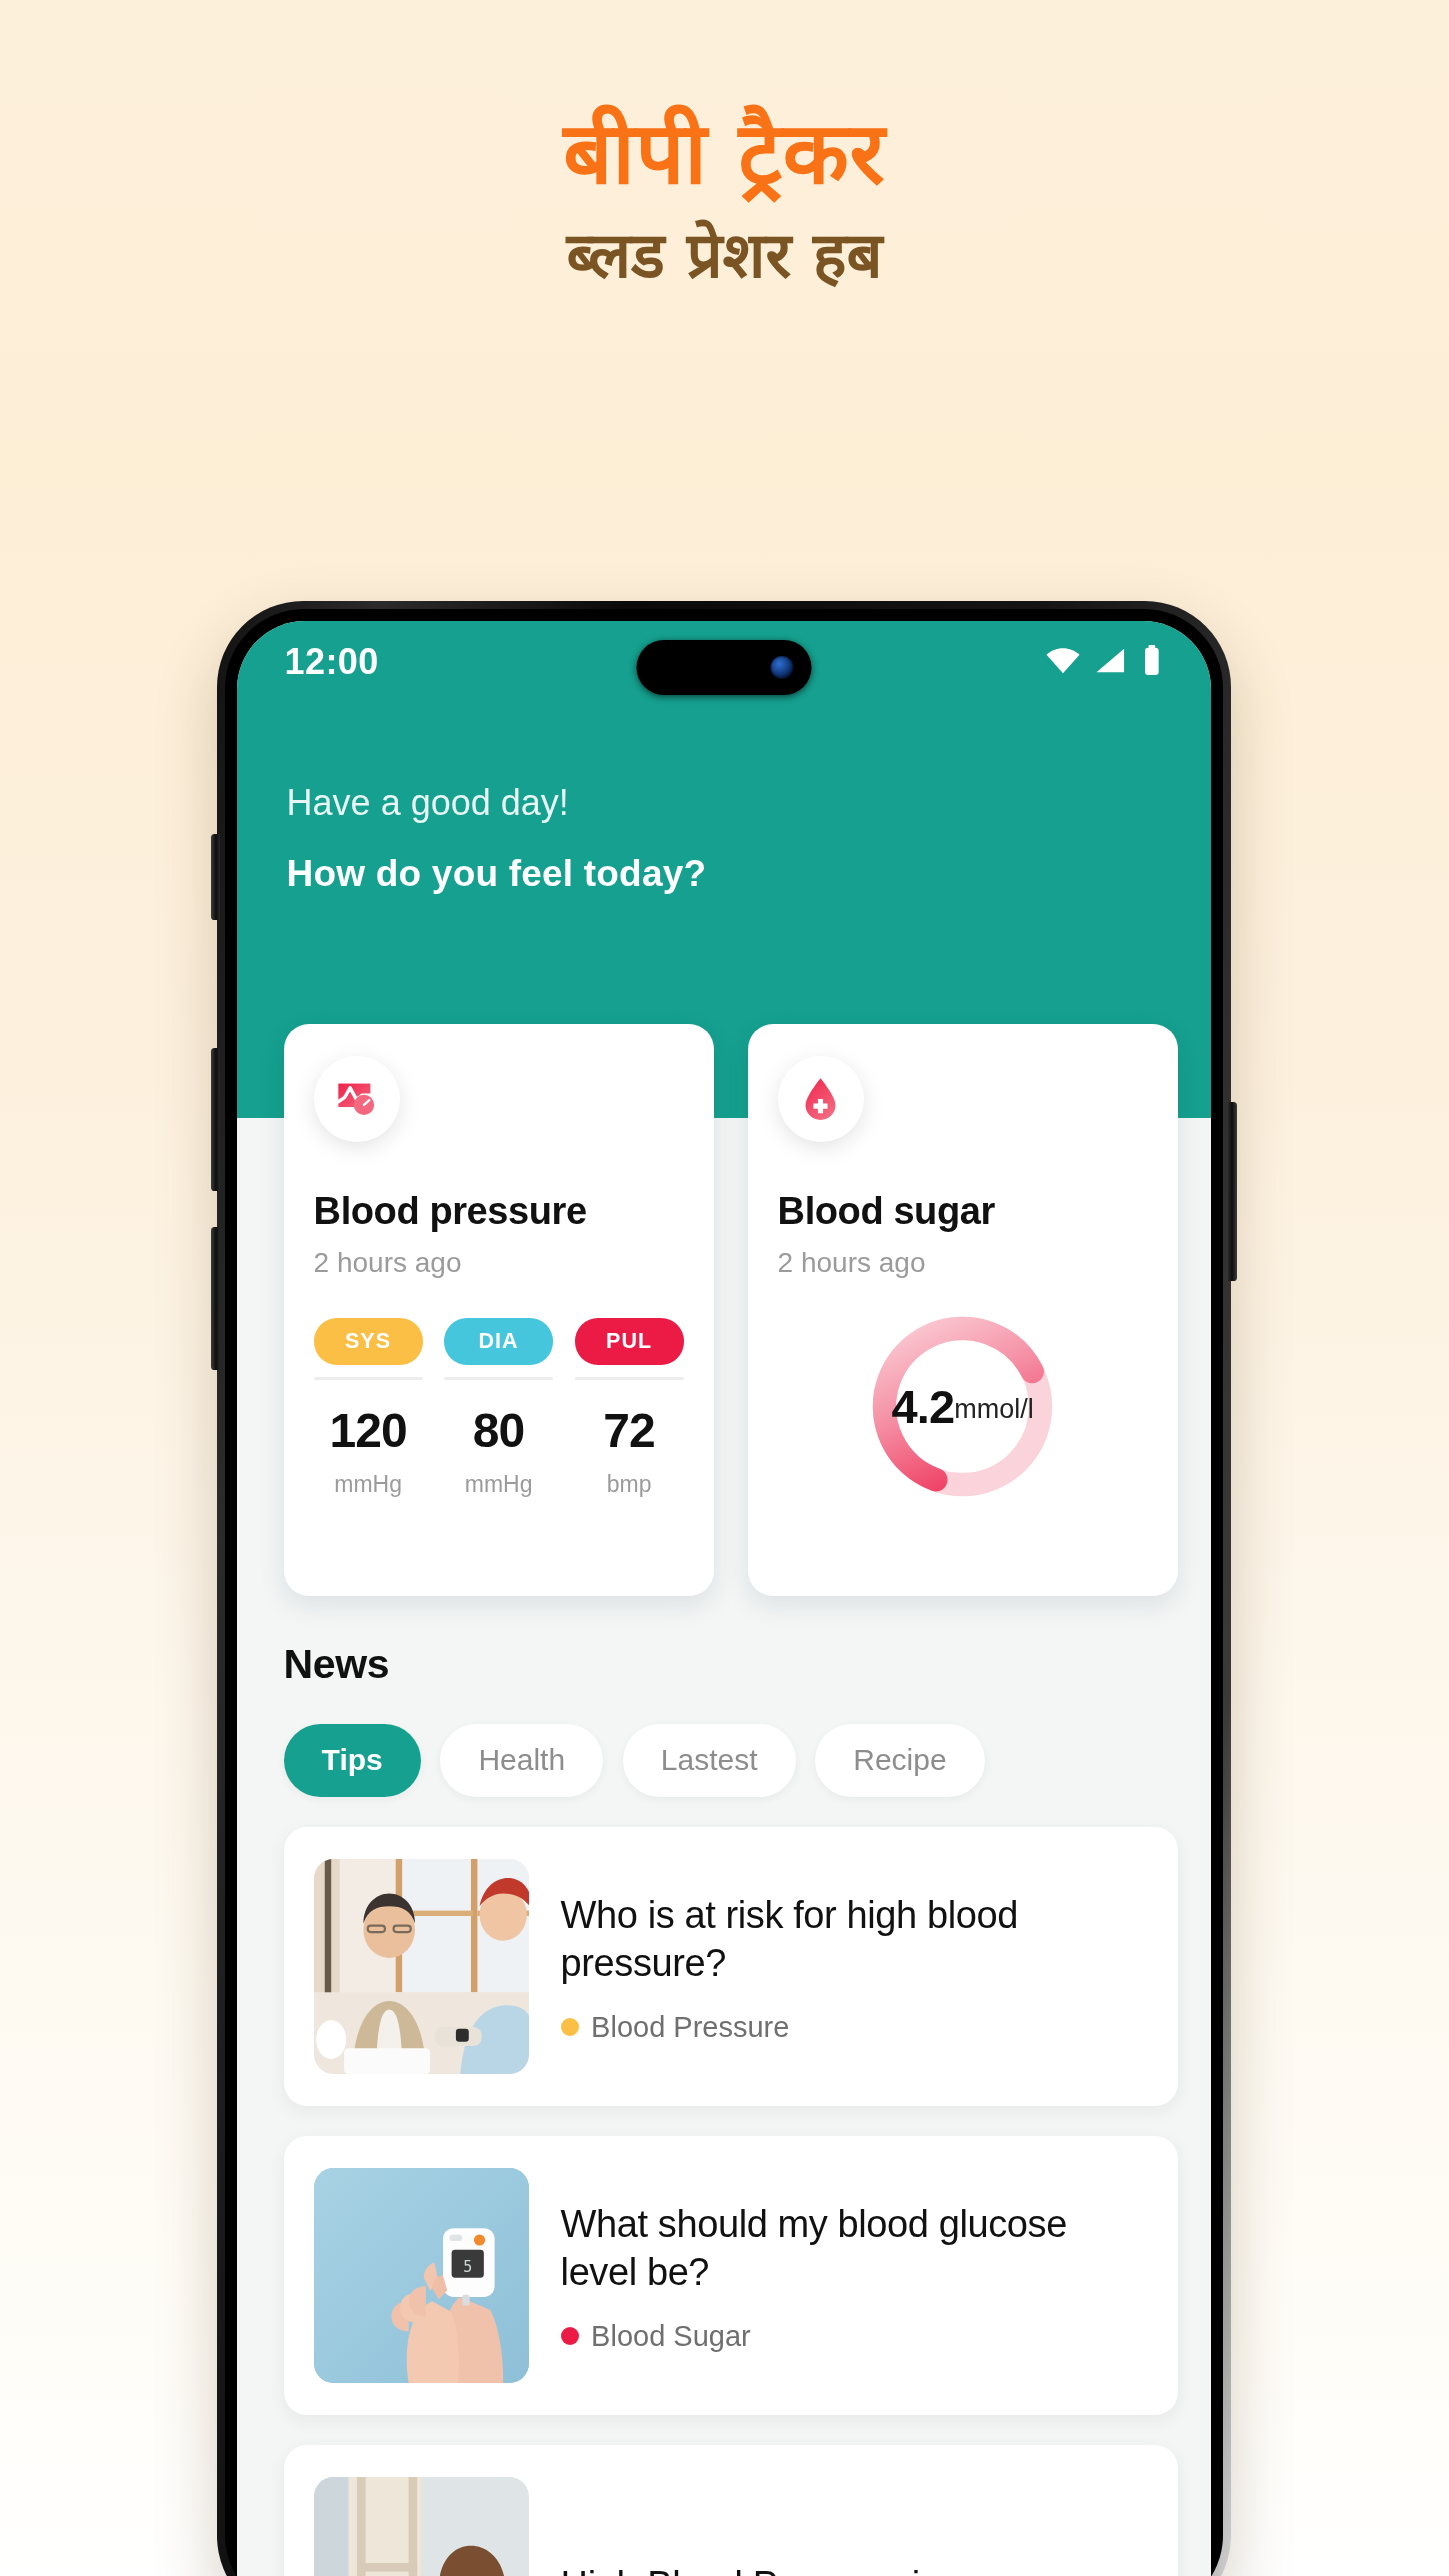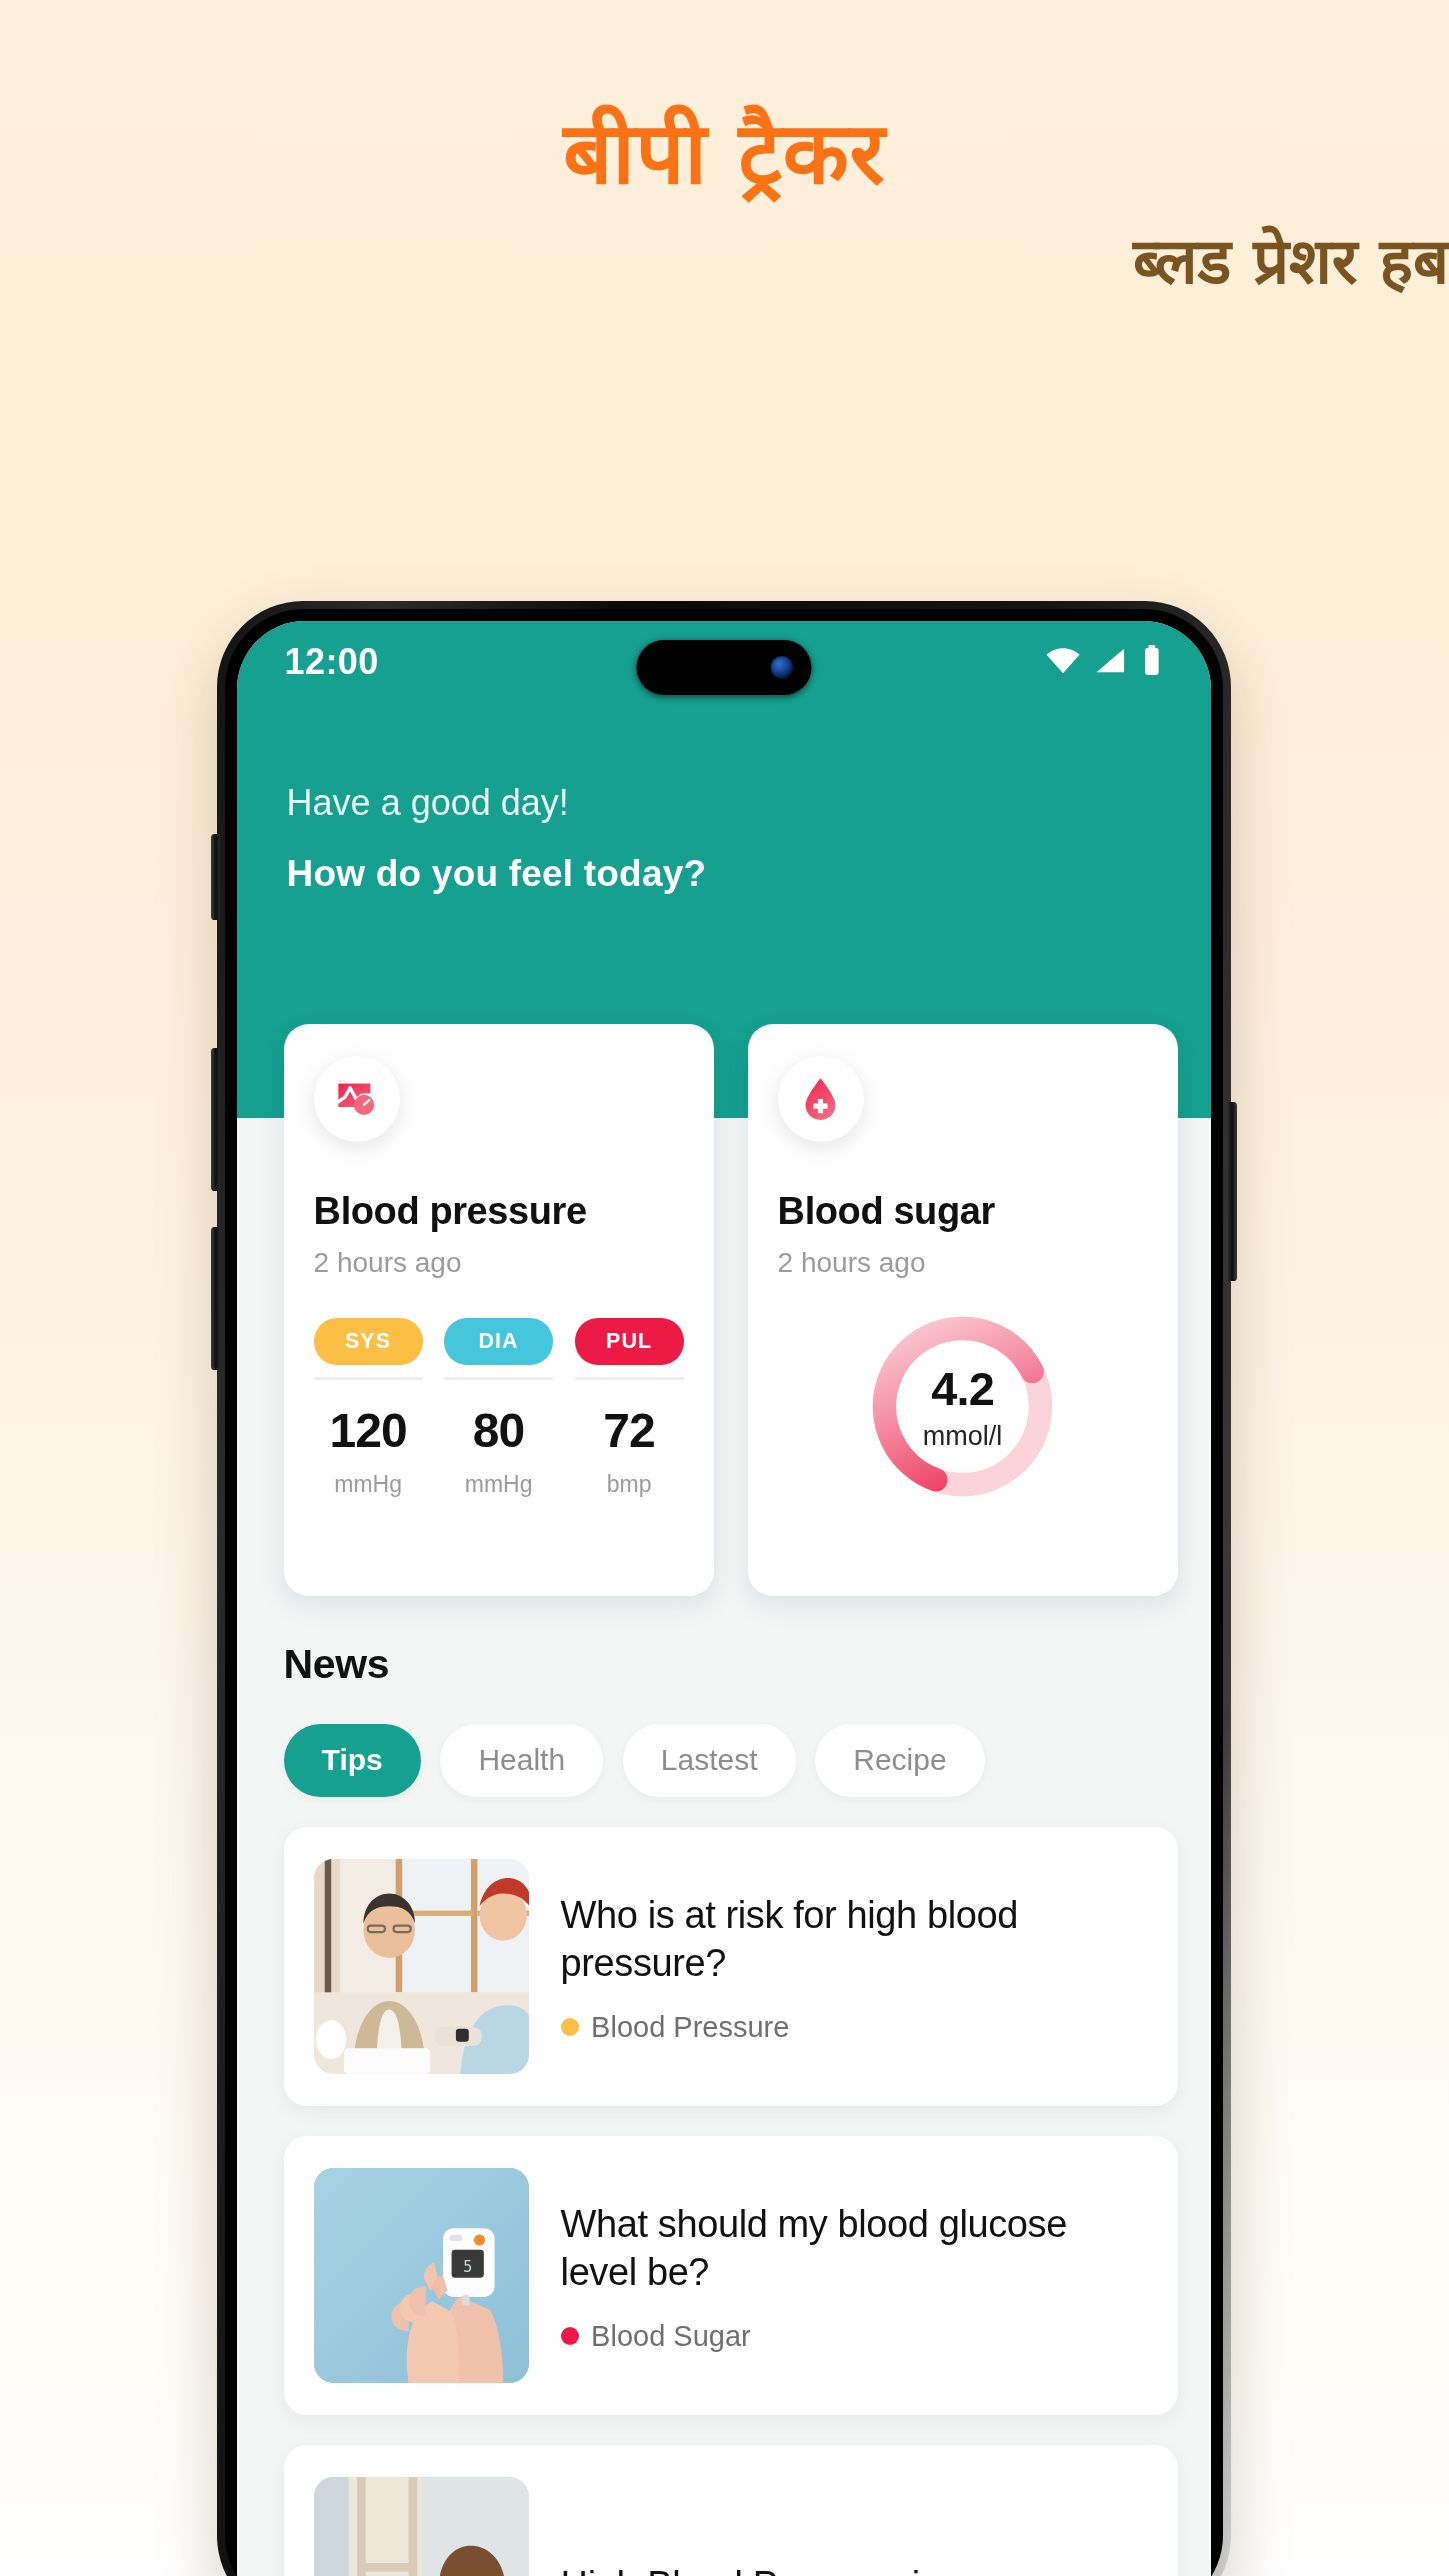--- a/index.html
+++ b/index.html
@@ -20,22 +20,21 @@
     color: #f97316;
     line-height: 1.25;
     letter-spacing: 0.9px;
   }
   .promo-sub {
     font-family: "DejaVu Sans", sans-serif;
     font-size: 63px;
     font-weight: 700;
     color: #7a5423;
     line-height: 1.3;
-    margin-top: 13px;
-    text-align: right;
+    margin-top: 7px;
   }
 
   
   .phone-wrap {
     position:absolute;
     left: 217px;
     top: 601px;
     width: 1014px;
     height: 2021px;
   }
@@ -147,21 +146,21 @@
   .divider { width:116px; height:2.7px; background:#ededed; border-radius:1.8px; }
 
   .val-row { display:flex; gap:21.5px; margin-top:23px; }
   .val-col { width:116px; text-align:center; }
   .val-num { font-size:48px; font-weight:700; color:#111; letter-spacing:-0.9px; }
   .val-unit { font-size:23px; color:#9b9b9b; margin-top:12.5px; }
 
   .ring-wrap { margin-top:30px; display:flex; justify-content:center; }
   .ring { position:relative; width:195px; height:195px; }
   .ring-center {
-    position:absolute; inset:0; display:flex; flex-direction:column;
+    position:absolute; inset:0; display:flex; 
     align-items:center; justify-content:center;
   }
   .ring-val { font-size:47px; font-weight:700; color:#111; letter-spacing:-0.9px; }
   .ring-unit { font-size:27px; color:#222; margin-top:5.4px; }
 
   
   .news-sec { position:absolute; left:47px; top:1020px; width:894px; }
   .news-title { font-size:41px; font-weight:700; color:#111; letter-spacing:-0.4px; }
   .tabs { display:flex; gap:19.7px; margin-top:36px; }
   .tab {

